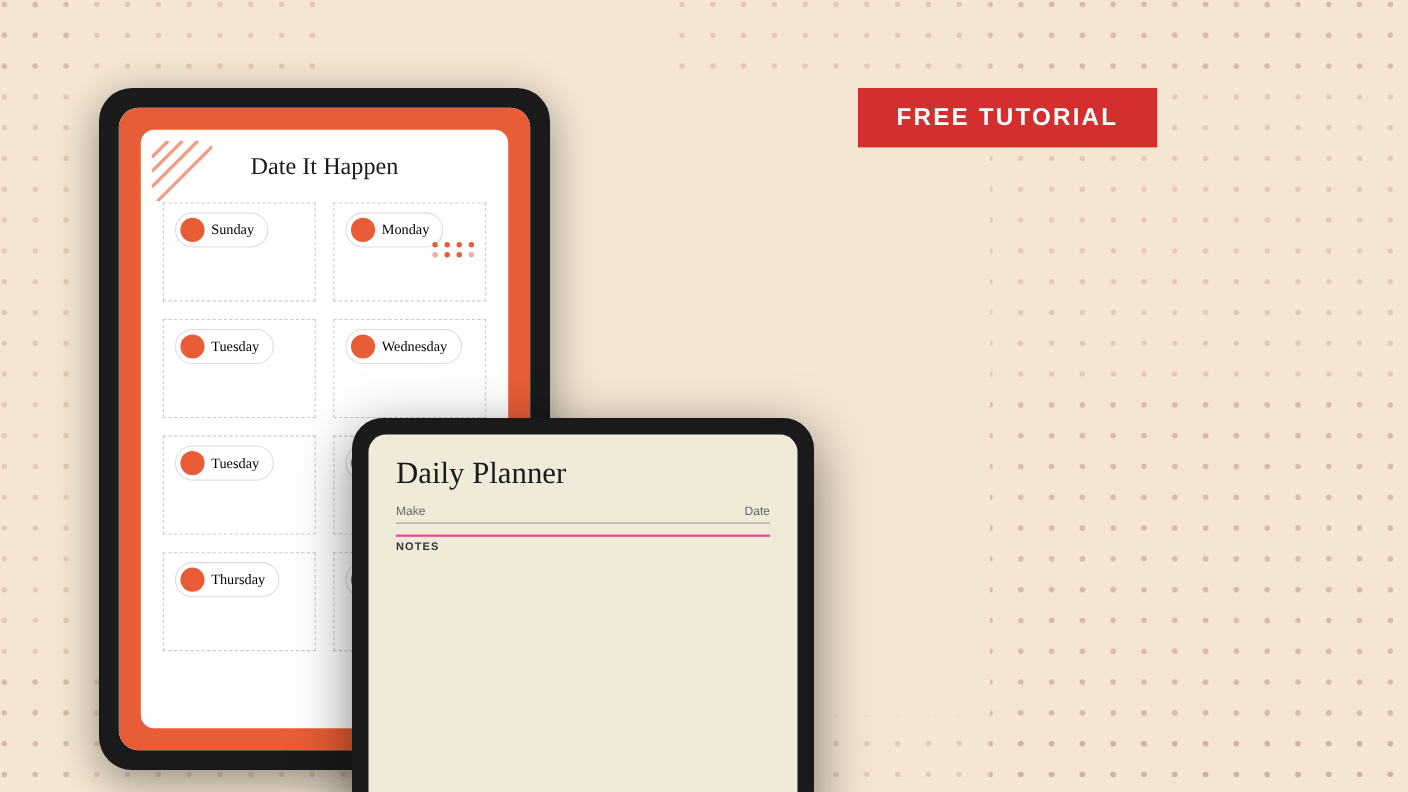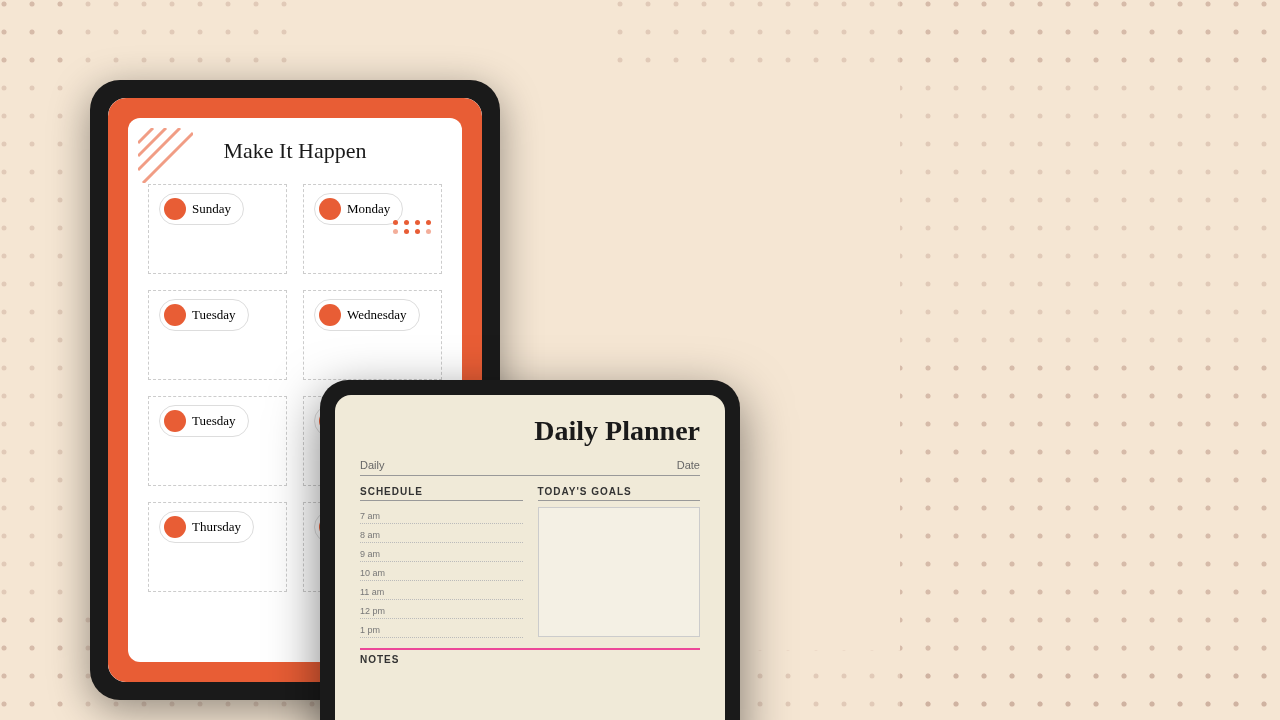--- a/index.html
+++ b/index.html
@@ -126,22 +126,22 @@
       background: #f0ead8;
       border-radius: 16px;
       overflow: hidden;
       padding: 20px 25px 15px;
     }
 
     .daily-planner-title {
       font-family: Georgia, serif;
       font-size: 28px;
       color: #1a1a1a;
-      text-align: right;
-      font-weight: bold;
+      text-align: left;
+      font-weight: normal;
       margin-bottom: 12px;
     }
 
     .planner-meta {
       display: flex;
       justify-content: space-between;
       border-bottom: 1px solid #999;
       padding-bottom: 4px;
       margin-bottom: 10px;
     }
@@ -268,21 +268,21 @@
       <div class="orange-bg"></div>
       <div class="white-content">
 
         <svg width="55" height="55" style="position:absolute;top:10px;left:10px;z-index:5;">
           <line x1="0" y1="15" x2="15" y2="0" stroke="#e85d35" stroke-width="3" opacity="0.6"></line>
           <line x1="0" y1="28" x2="28" y2="0" stroke="#e85d35" stroke-width="3" opacity="0.6"></line>
           <line x1="0" y1="42" x2="42" y2="0" stroke="#e85d35" stroke-width="3" opacity="0.6"></line>
           <line x1="5" y1="55" x2="55" y2="5" stroke="#e85d35" stroke-width="3" opacity="0.6"></line>
         </svg>
 
-        <h2 class="planner-title">Make It Happen</h2>
+        <h2 class="planner-title">Date It Happen</h2>
 
         <div class="day-grid">
 
           <div class="day-cell">
             <div class="day-pill">
               <span class="day-dot"></span>
               <span>Sunday</span>
             </div>
           </div>
 
@@ -348,46 +348,33 @@
         </div>
       </div>
     </div>
   </div>
 
   <div class="tablet-front">
     <div class="tablet-front-screen">
       <h2 class="daily-planner-title">Daily Planner</h2>
 
       <div class="planner-meta">
-        <span>Daily</span>
+        <span>Make</span>
         <span>Date</span>
       </div>
 
-      <div class="planner-sections">
-        <div class="schedule-section">
-          <div class="section-header">SCHEDULE</div>
-          <div class="time-slot">7 am</div>
-          <div class="time-slot">8 am</div>
-          <div class="time-slot">9 am</div>
-          <div class="time-slot">10 am</div>
-          <div class="time-slot">11 am</div>
-          <div class="time-slot">12 pm</div>
-          <div class="time-slot">1 pm</div>
-        </div>
-        <div class="goals-section">
-          <div class="section-header">TODAY'S GOALS</div>
-          <div style="height:130px;border:1px solid #ccc;background:rgba(255,255,255,0.3);"></div>
-        </div>
-      </div>
 
       <div class="notes-section">
         <div class="notes-header">NOTES</div>
       </div>
     </div>
   </div>
 </div>
 
 <div class="right-section">
+  <div class="free-tutorial-badge">
+    <span>FREE TUTORIAL</span>
+  </div>
 
   <h1 class="main-heading">
     <br>
   </h1>
 </div>
 
 </body></html>

